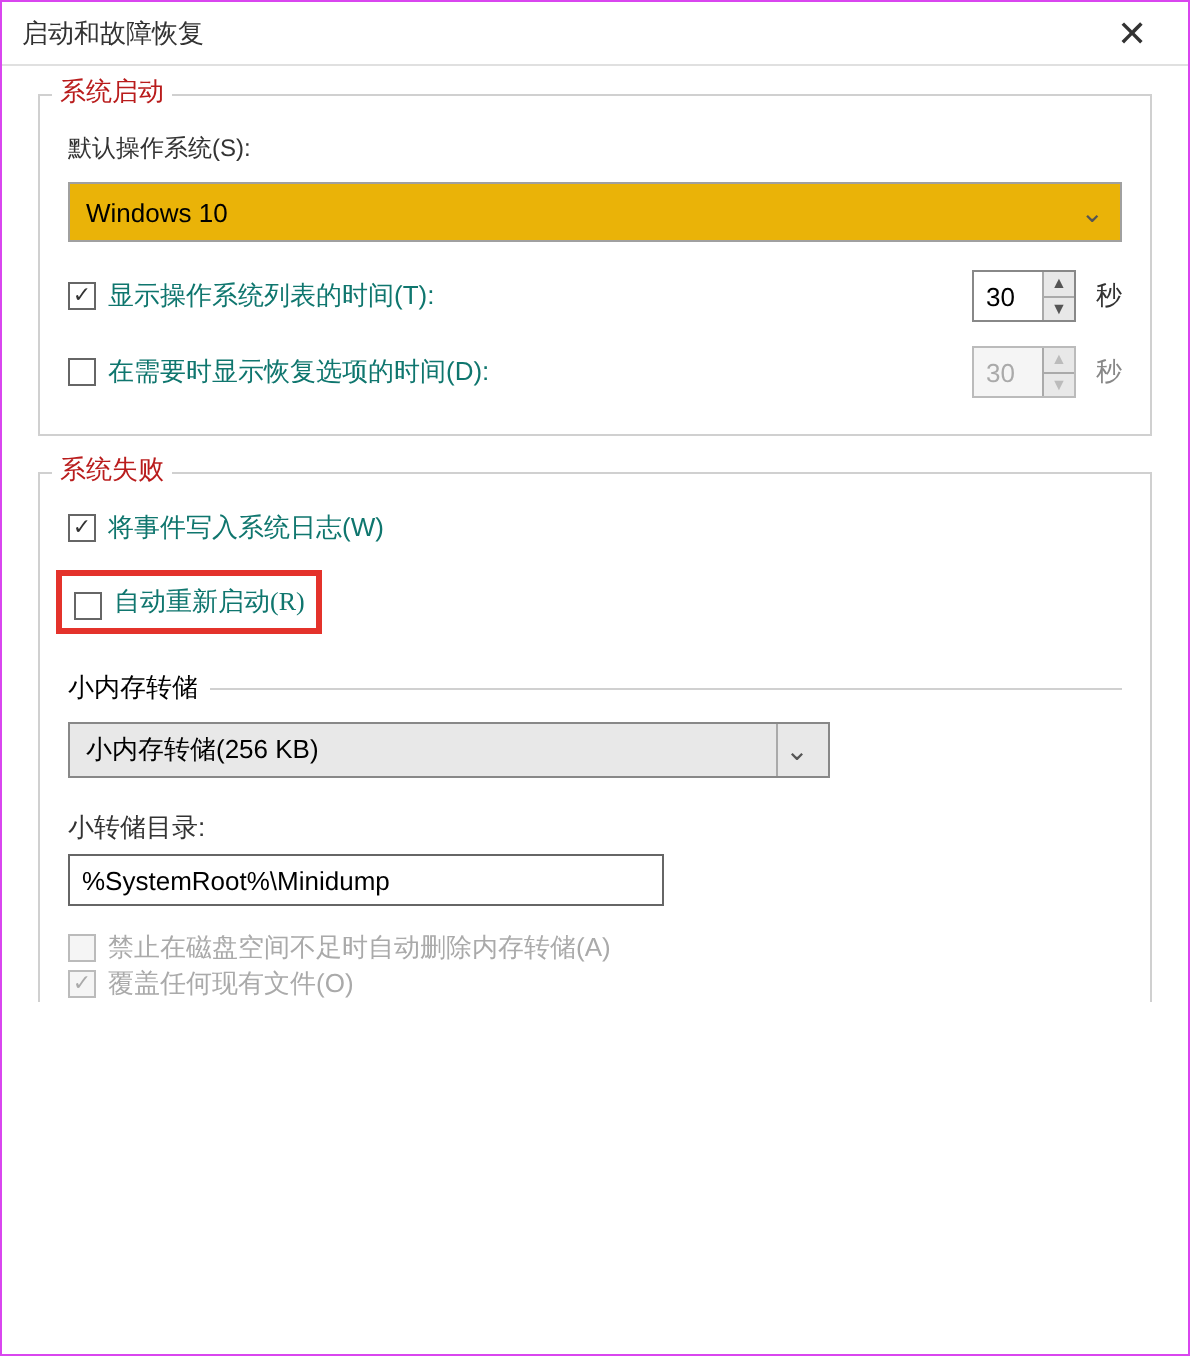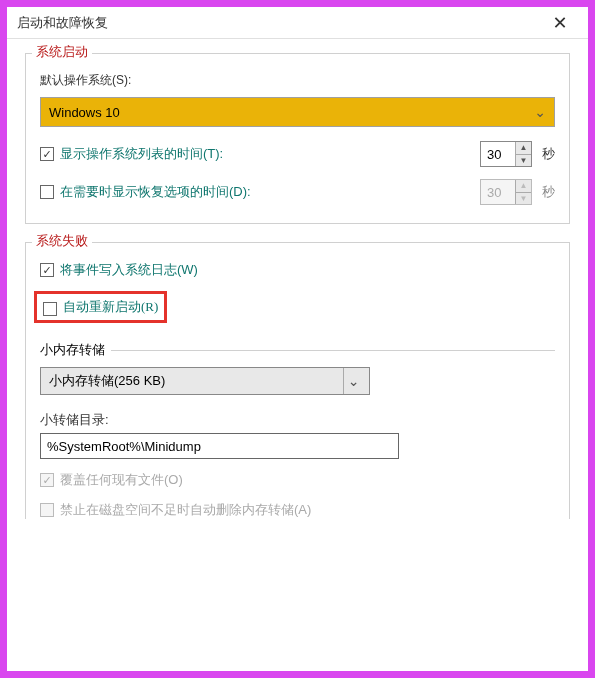--- a/index.html
+++ b/index.html
@@ -12,21 +12,21 @@
       font-size: 13px;
       background: #fff;
       width: 595px;
       height: 678px;
       overflow: hidden;
     }
     .dialog {
       width: 595px;
       height: 678px;
       background: #fff;
-      border: 7px solid #d946ef;
+      border: 1px solid #d946ef;
       position: relative;
     }
     .titlebar {
       height: 32px;
       display: flex;
       align-items: center;
       padding: 0 6px 0 10px;
       border-bottom: 1px solid #e0e0e0;
     }
     .titlebar .title {
@@ -208,21 +208,21 @@
       background: #fff;
       padding-right: 6px;
       z-index: 1;
     }
     .sub-legend-line .line {
       flex: 1;
       height: 1px;
       background: #d0d0d0;
     }
     .select-dump {
-      width: 330px;
+      width: 381px;
       height: 28px;
       border: 1px solid #888;
       background: #e8e8e8;
       display: flex;
       align-items: center;
       padding: 0 8px;
       position: relative;
       cursor: pointer;
       margin-bottom: 16px;
     }
@@ -233,21 +233,21 @@
       color: #555;
       width: 20px;
       height: 100%;
       border-left: 1px solid #aaa;
       display: flex;
       align-items: center;
       justify-content: center;
       top: 0;
     }
     .text-input {
-      width: 359px;
+      width: 298px;
       height: 26px;
       border: 1px solid #666;
       padding: 0 6px;
       font-size: 13px;
       margin-top: 4px;
       margin-bottom: 12px;
     }
     .directory-label {
       font-size: 13px;
       color: #333;
@@ -327,26 +327,26 @@
         </div>
 
         <div class="select-dump">
           <span>小内存转储(256 KB)</span>
           <span class="dropdown-arrow">⌄</span>
         </div>
 
         <div class="directory-label">小转储目录:</div>
         <input class="text-input" type="text" value="%SystemRoot%\Minidump" style="">
 
+        <div class="checkbox-row" style="margin-bottom:0;">
+          <span class="checkbox disabled"></span>
+          <span class="checkbox-label disabled">禁止在磁盘空间不足时自动删除内存转储(A)</span>
+        </div>
+
         <div class="checkbox-row">
           <span class="checkbox disabled checked"></span>
           <span class="checkbox-label disabled">覆盖任何现有文件(O)</span>
         </div>
-
-        <div class="checkbox-row" style="margin-bottom:0;">
-          <span class="checkbox disabled"></span>
-          <span class="checkbox-label disabled">禁止在磁盘空间不足时自动删除内存转储(A)</span>
-        </div>
       </div>
     </div>
 
   </div>
 </div>
 
 </body></html>

